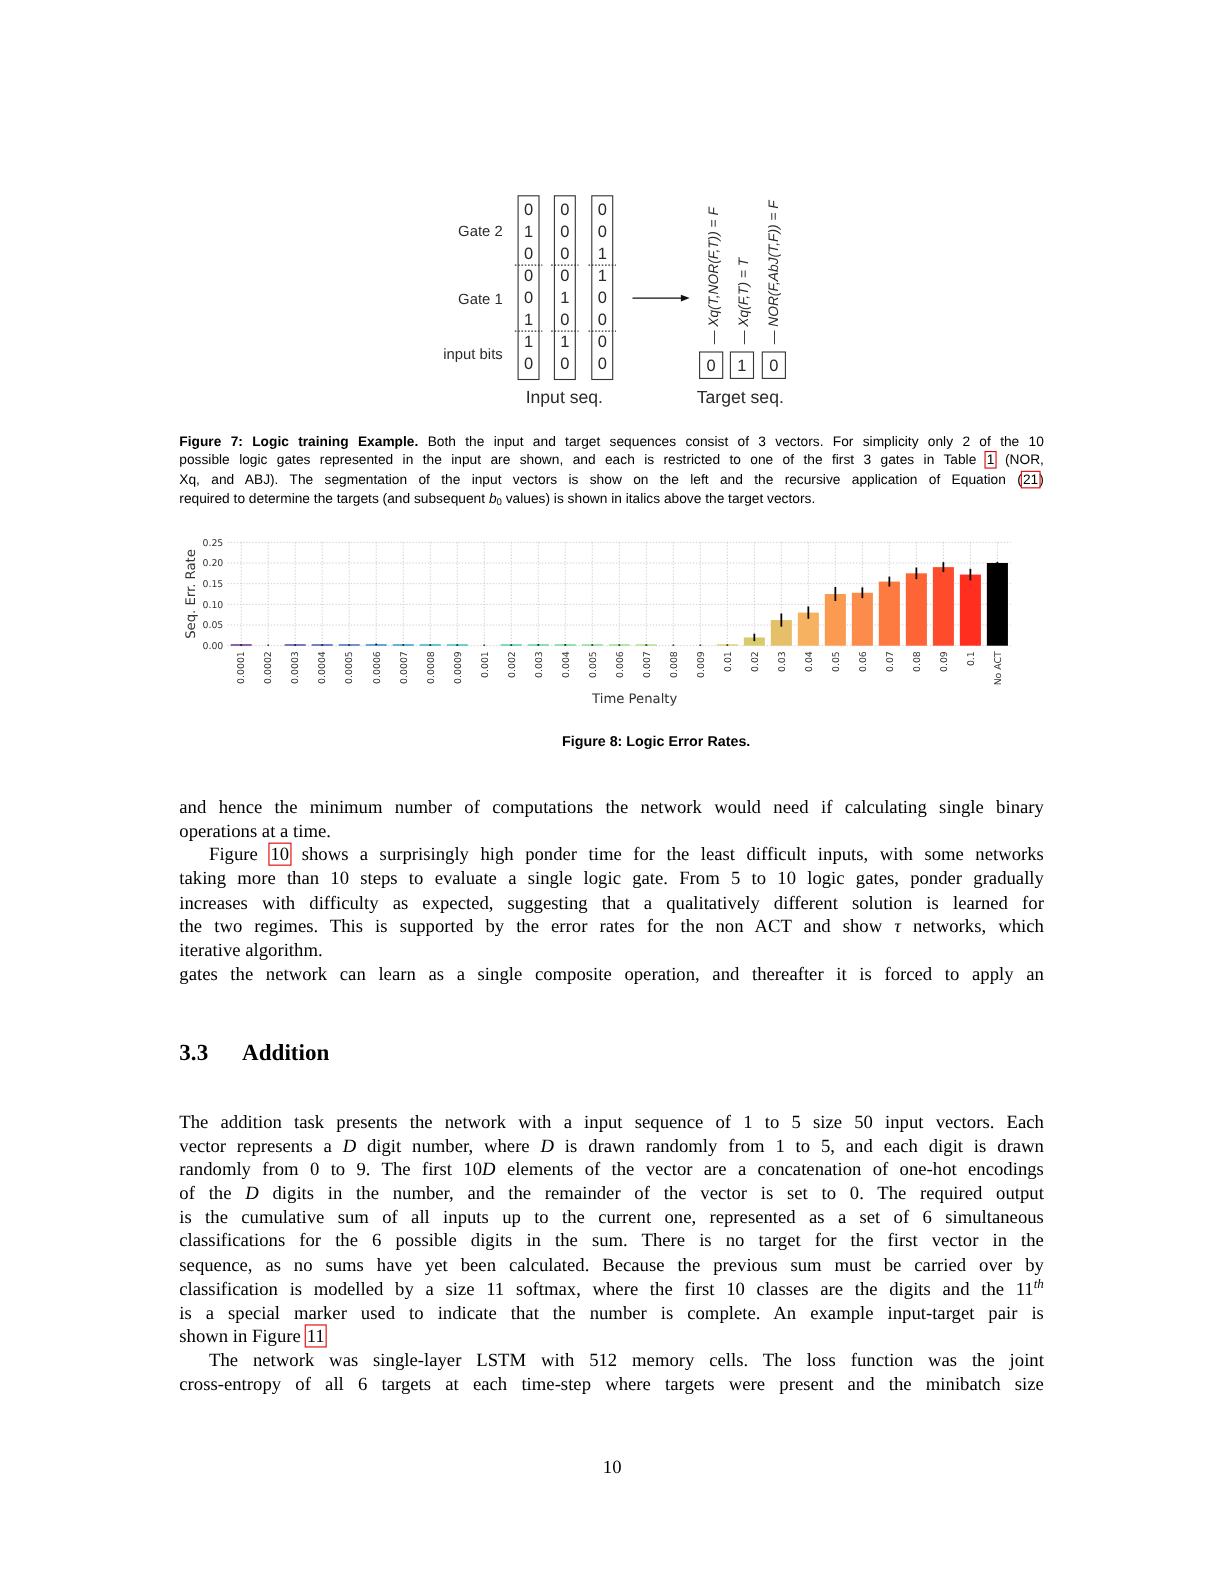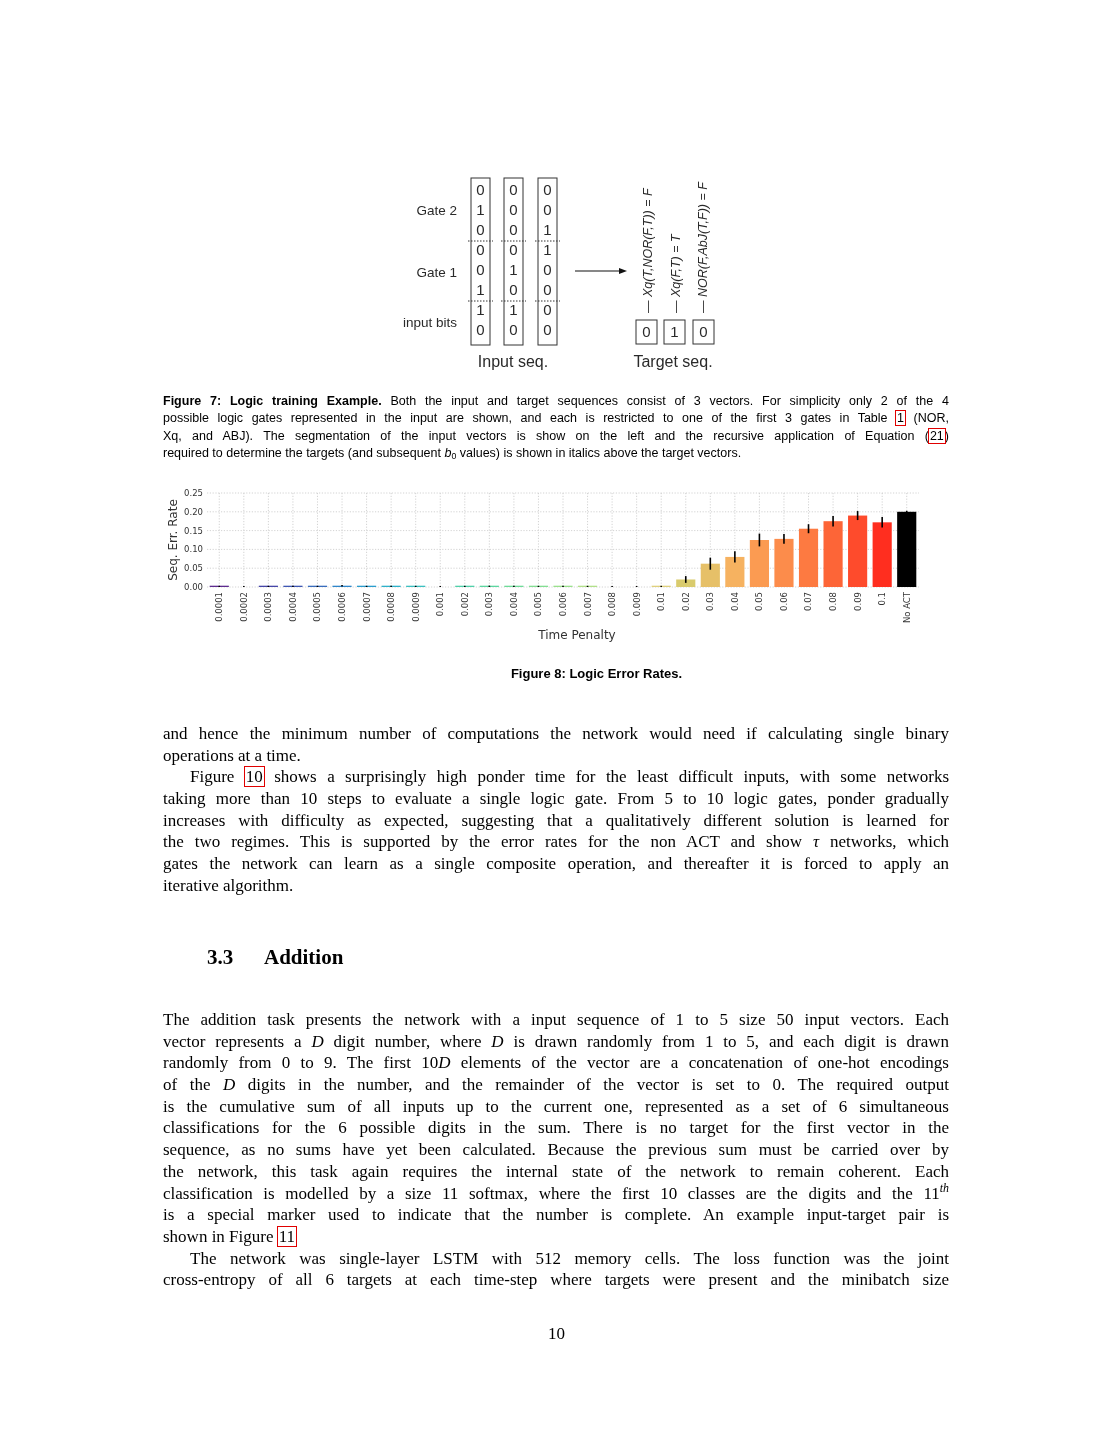--- a/index.html
+++ b/index.html
@@ -36,21 +36,21 @@
   .body-block .line.last { text-align-last: left; }
   .para.indent .line:first-child { padding-left: 27px; }
 
   i { font-style: italic; }
   sup { font-style: italic; font-size: 0.7em; vertical-align: 0.55em; line-height: 0; }
   sub { font-size: 0.7em; vertical-align: -0.25em; line-height: 0; }
   a.ref { color: inherit; text-decoration: none; outline: 1.4px solid #e00000; outline-offset: 0px; padding: 0 1px; cursor: pointer; }
 
   .section-heading { position: absolute; left: 163px; top: 945px; margin: 0;
                      font-family: "Liberation Serif", serif; font-size: 21px; font-weight: bold; }
-  .section-heading .num { display: inline-block; width: 57px; margin-left: 44px; }
+  .section-heading .num { display: inline-block; width: 57px; }
 
   .page-number { position: absolute; left: 0; top: 1324px; width: 1113px; text-align: center;
                  font-family: "Liberation Serif", serif; font-size: 17px; }
 </style>
 </head>
 <body>
 
 <div id="page">
 
   <svg id="fig7-svg" width="340" height="230">
@@ -105,21 +105,21 @@
       <rect x="303" y="170" width="21" height="24" class="box"></rect>
       <text x="313.5" y="182" text-anchor="middle" dy="0.36em" class="digit">0</text>
       <text x="258" y="163" text-anchor="start" dy="0.35em" class="annot" transform="rotate(-90 258 163)">— Xq(T,NOR(F,T)) = F</text>
       <text x="286" y="163" text-anchor="start" dy="0.35em" class="annot" transform="rotate(-90 286 163)">— Xq(F,T) = T</text>
       <text x="313" y="163" text-anchor="start" dy="0.35em" class="annot" transform="rotate(-90 313 163)">— NOR(F,AbJ(T,F)) = F</text>
       <text x="123" y="211" text-anchor="middle" dy="0.35em" class="seq-label">Input seq.</text>
       <text x="283" y="211" text-anchor="middle" dy="0.35em" class="seq-label">Target seq.</text>
     </svg>
 
   <div class="caption7">
-      <div class="line"><b>Figure 7: Logic training Example.</b><span> Both the input and target sequences consist of 3 vectors. For simplicity only 2 of the 4</span></div>
+      <div class="line"><b>Figure 7: Logic training Example.</b><span> Both the input and target sequences consist of 3 vectors. For simplicity only 2 of the 10</span></div>
       <div class="line"><span>possible logic gates represented in the input are shown, and each is restricted to one of the first 3 gates in Table </span><a class="ref">1</a><span> (NOR,</span></div>
       <div class="line"><span>Xq, and ABJ). The segmentation of the input vectors is show on the left and the recursive application of Equation (</span><a class="ref">21</a><span>)</span></div>
       <div class="line last"><span>required to determine the targets (and subsequent </span><i>b</i><sub>0</sub><span> values) is shown in italics above the target vectors.</span></div>
     </div>
 
   <svg id="chart-svg" width="780" height="165">
       <g>
         <line x1="47" x2="759" y1="102" y2="102" class="grid"></line>
         <line x1="47" x2="759" y1="83.2" y2="83.2" class="grid"></line>
         <line x1="47" x2="759" y1="64.4" y2="64.4" class="grid"></line>
@@ -260,39 +260,38 @@
   <div class="body-block" style="top:723px">
     <div class="para">
         <div class="line"><span>and hence the minimum number of computations the network would need if calculating single binary</span></div>
         <div class="line last"><span>operations at a time.</span></div>
       </div>
     <div class="para indent">
         <div class="line"><span>Figure </span><a class="ref">10</a><span> shows a surprisingly high ponder time for the least difficult inputs, with some networks</span></div>
         <div class="line"><span>taking more than 10 steps to evaluate a single logic gate. From 5 to 10 logic gates, ponder gradually</span></div>
         <div class="line"><span>increases with difficulty as expected, suggesting that a qualitatively different solution is learned for</span></div>
         <div class="line"><span>the two regimes. This is supported by the error rates for the non ACT and show </span><i>τ</i><span> networks, which</span></div>
+        <div class="line last"><span>iterative algorithm.</span></div>
         <div class="line"><span>gates the network can learn as a single composite operation, and thereafter it is forced to apply an</span></div>
-        <div class="line last"><span>iterative algorithm.</span></div>
       </div>
   </div>
 
   <h2 class="section-heading">
     <span class="num">3.3</span><span>Addition</span>
   </h2>
 
   <div class="body-block" style="top:1009px">
     <div class="para">
         <div class="line"><span>The addition task presents the network with a input sequence of 1 to 5 size 50 input vectors. Each</span></div>
         <div class="line"><span>vector represents a </span><i>D</i><span> digit number, where </span><i>D</i><span> is drawn randomly from 1 to 5, and each digit is drawn</span></div>
         <div class="line"><span>randomly from 0 to 9. The first 10</span><i>D</i><span> elements of the vector are a concatenation of one-hot encodings</span></div>
         <div class="line"><span>of the </span><i>D</i><span> digits in the number, and the remainder of the vector is set to 0. The required output</span></div>
         <div class="line"><span>is the cumulative sum of all inputs up to the current one, represented as a set of 6 simultaneous</span></div>
         <div class="line"><span>classifications for the 6 possible digits in the sum. There is no target for the first vector in the</span></div>
         <div class="line"><span>sequence, as no sums have yet been calculated. Because the previous sum must be carried over by</span></div>
-        <div class="line"><span>the network, this task again requires the internal state of the network to remain coherent. Each</span></div>
         <div class="line"><span>classification is modelled by a size 11 softmax, where the first 10 classes are the digits and the 11</span><sup>th</sup></div>
         <div class="line"><span>is a special marker used to indicate that the number is complete. An example input-target pair is</span></div>
         <div class="line last"><span>shown in Figure </span><a class="ref">11</a></div>
       </div>
     <div class="para indent">
         <div class="line"><span>The network was single-layer LSTM with 512 memory cells. The loss function was the joint</span></div>
         <div class="line"><span>cross-entropy of all 6 targets at each time-step where targets were present and the minibatch size</span></div>
       </div>
   </div>
 

